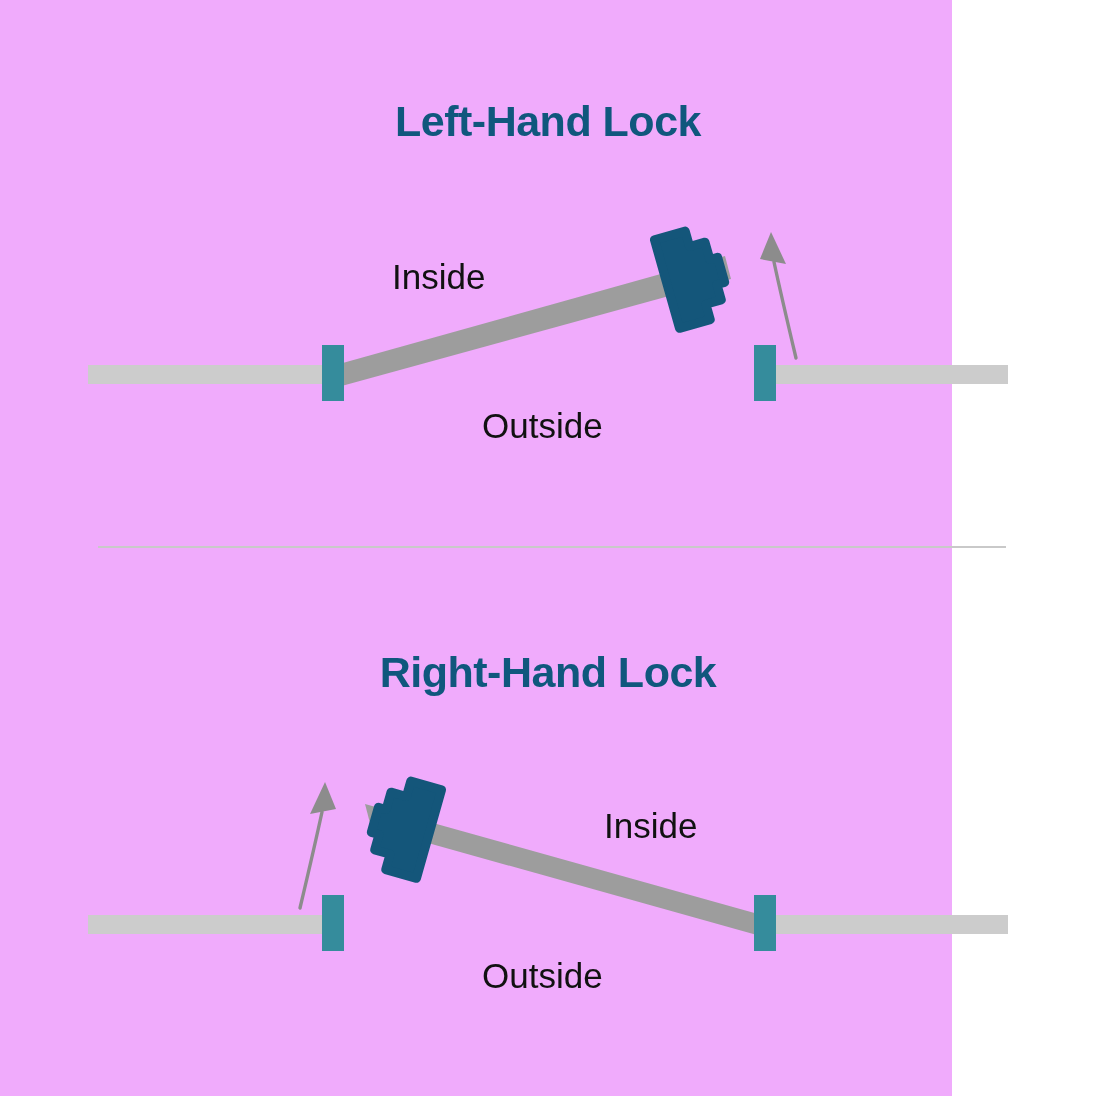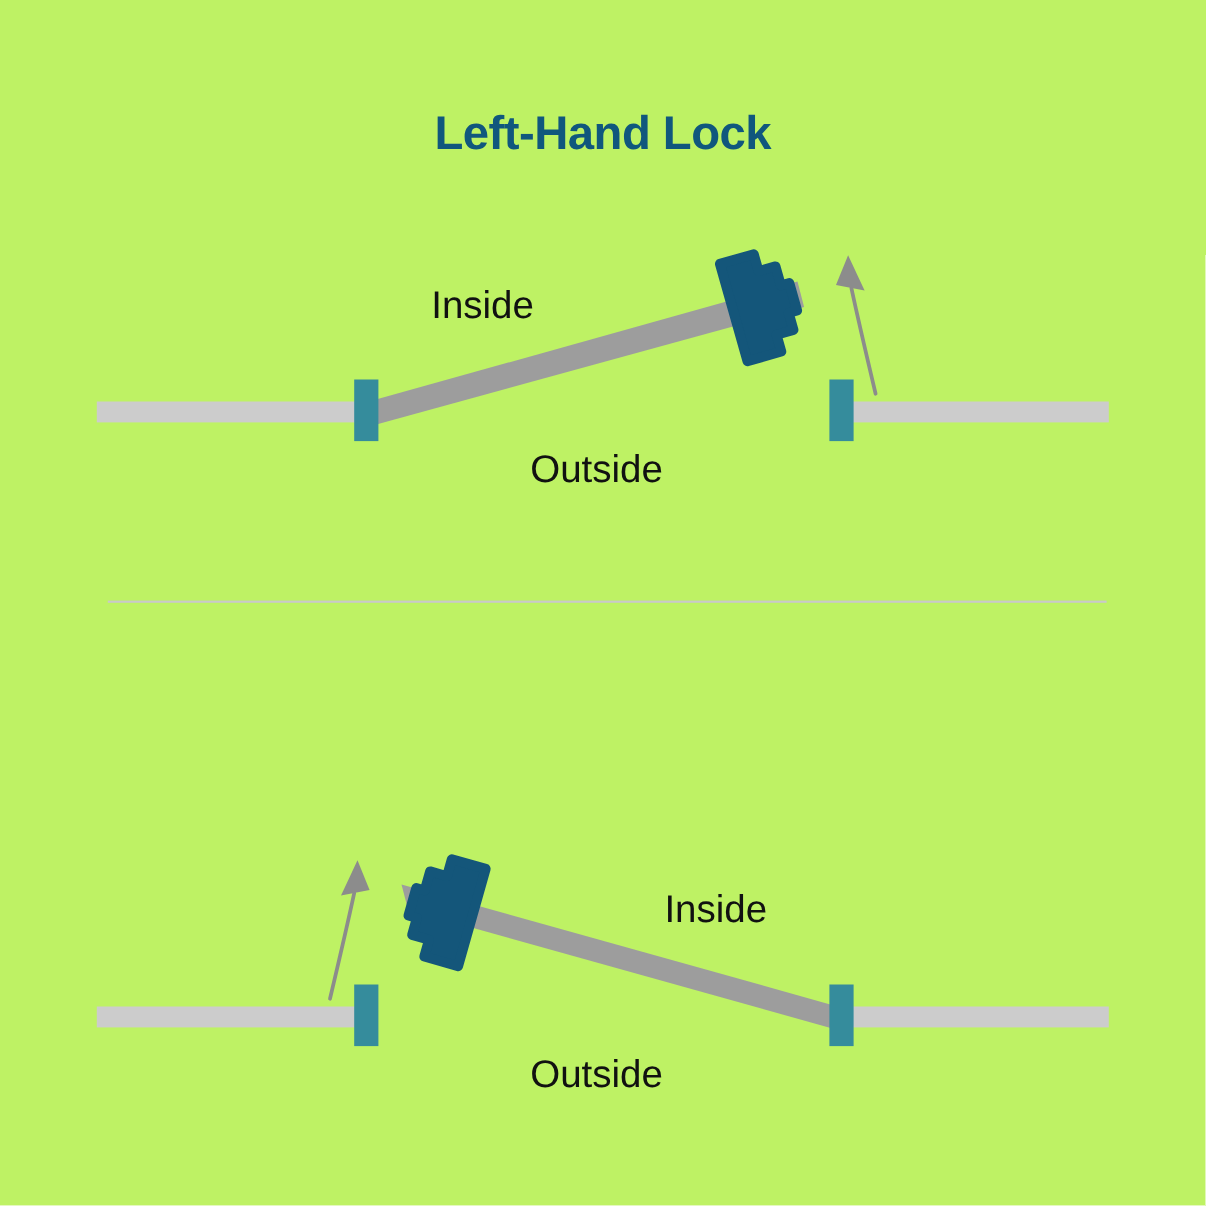--- a/index.html
+++ b/index.html
@@ -8,23 +8,23 @@
     background: #ffffff;
   }
   body {
     width: 1096px;
     height: 1096px;
     font-family: "Liberation Sans", sans-serif;
     overflow: hidden;
   }
   .diagram {
     position: relative;
-    width: 1096px;
+    width: 952px;
     height: 1096px;
-    background: #bef264;
+    background: #f0abfc;
   }
   .panel {
     position: absolute;
     left: 0;
     width: 1096px;
     height: 508px;
   }
   #panel-top    { top: 0px; }
   #panel-bottom { top: 548px; }
 
@@ -102,20 +102,21 @@
 
       <text class="label" x="392" y="289">Inside</text>
       <text class="label" x="482" y="438">Outside</text>
     </svg>
   </div>
 
   <div class="divider"></div>
 
   <div class="panel" id="panel-bottom">
 
+    <div class="panel-title" id="title-bottom">Right-Hand Lock</div>
 
     <svg class="svg-stage" viewBox="0 0 1096 508" xmlns="http://www.w3.org/2000/svg">
 
       <rect x="88" y="367" width="255" height="19" fill="#cccccc"></rect>
       <rect x="757" y="367" width="251" height="19" fill="#cccccc"></rect>
 
       <g>
         <polygon points="764,389 371,279 365,256 758,366" fill="#9d9d9d"></polygon>
       </g>
 

